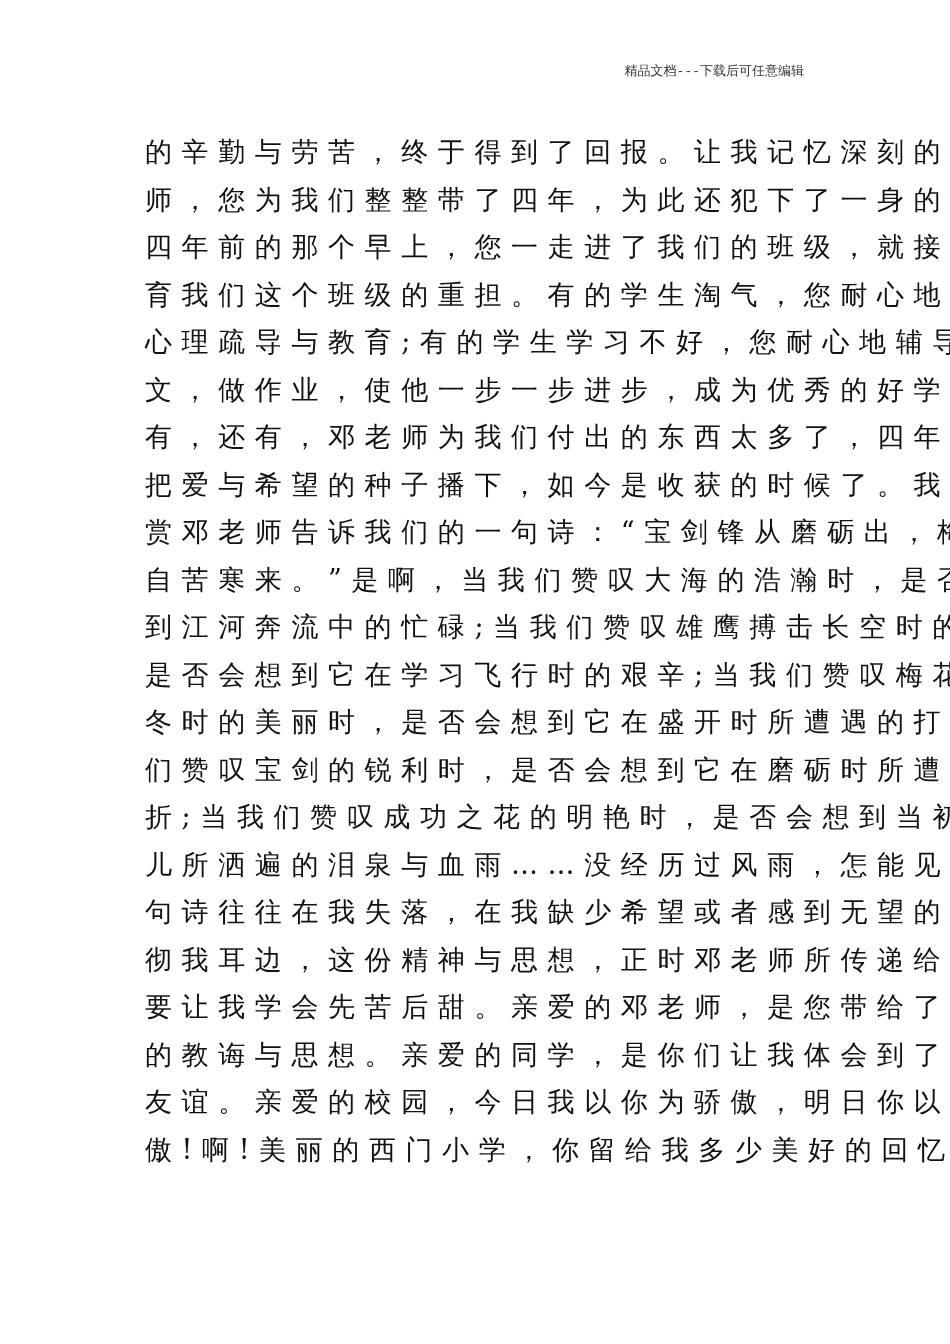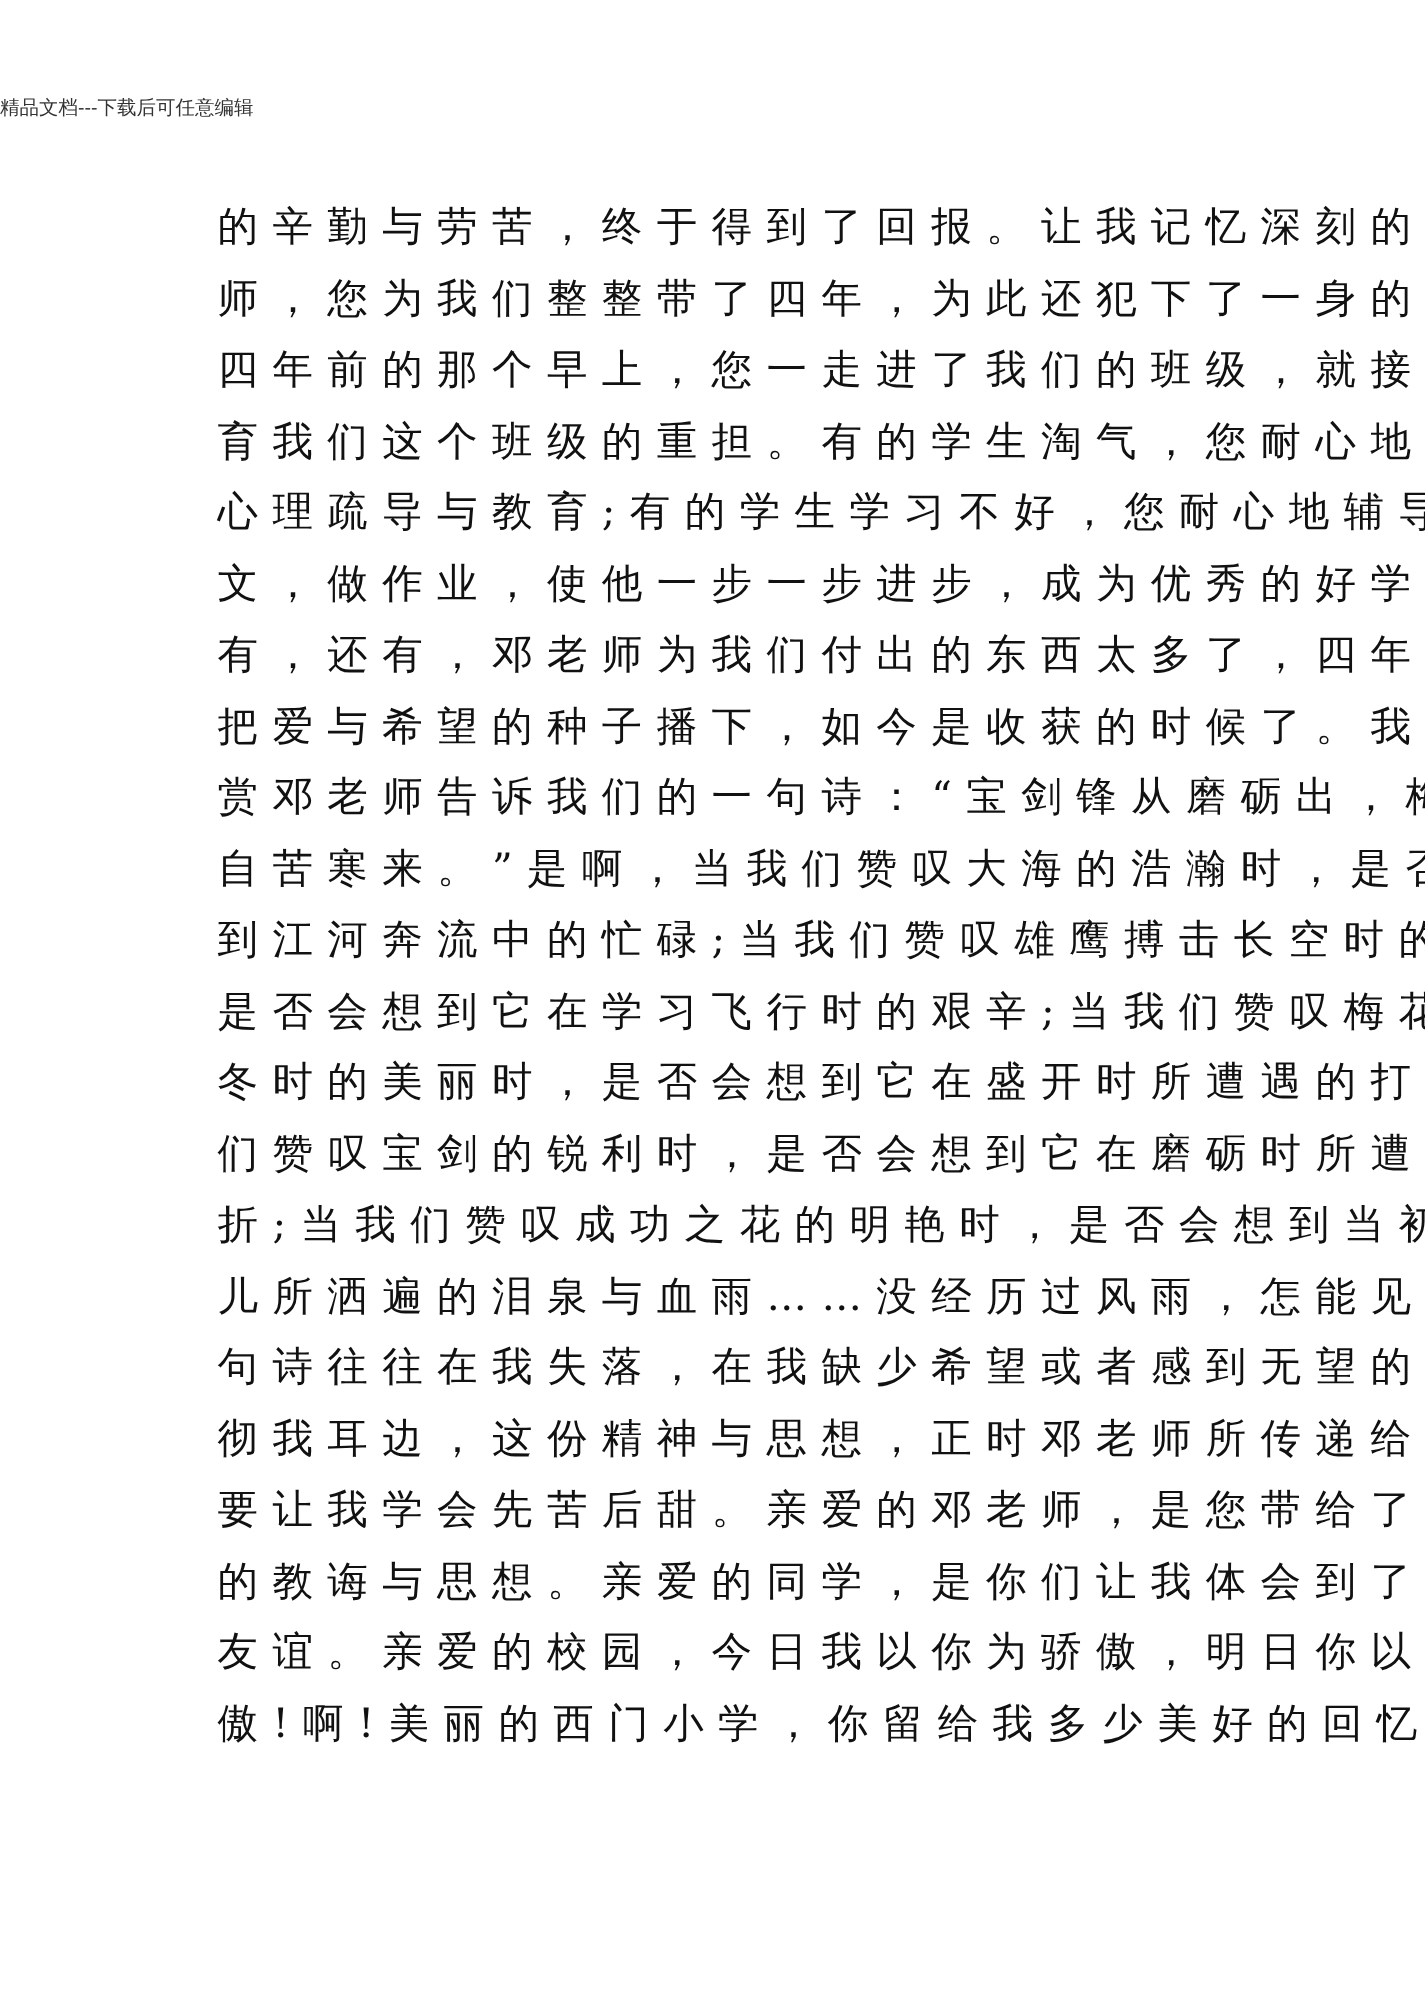--- a/index.html
+++ b/index.html
@@ -13,25 +13,25 @@
       position: relative;
       overflow: hidden;
       font-family: "DejaVu Serif", "Liberation Serif", serif;
       color: #111111;
     }
     .page-header {
       position: absolute;
       top: 62px;
       left: 0;
       width: 804px;
-      text-align: left;
+      text-align: right;
       font-size: 13px;
       line-height: 20px;
       color: #333333;
-      font-family: Liberation Sans, sans-serif;
+      font-family: Liberation Mono, monospace;
     }
     .body-text {
       position: absolute;
       top: 128px;
       left: 145px;
       width: 680px;
     }
     .line {
       height: 47.5px;
       line-height: 47.5px;

